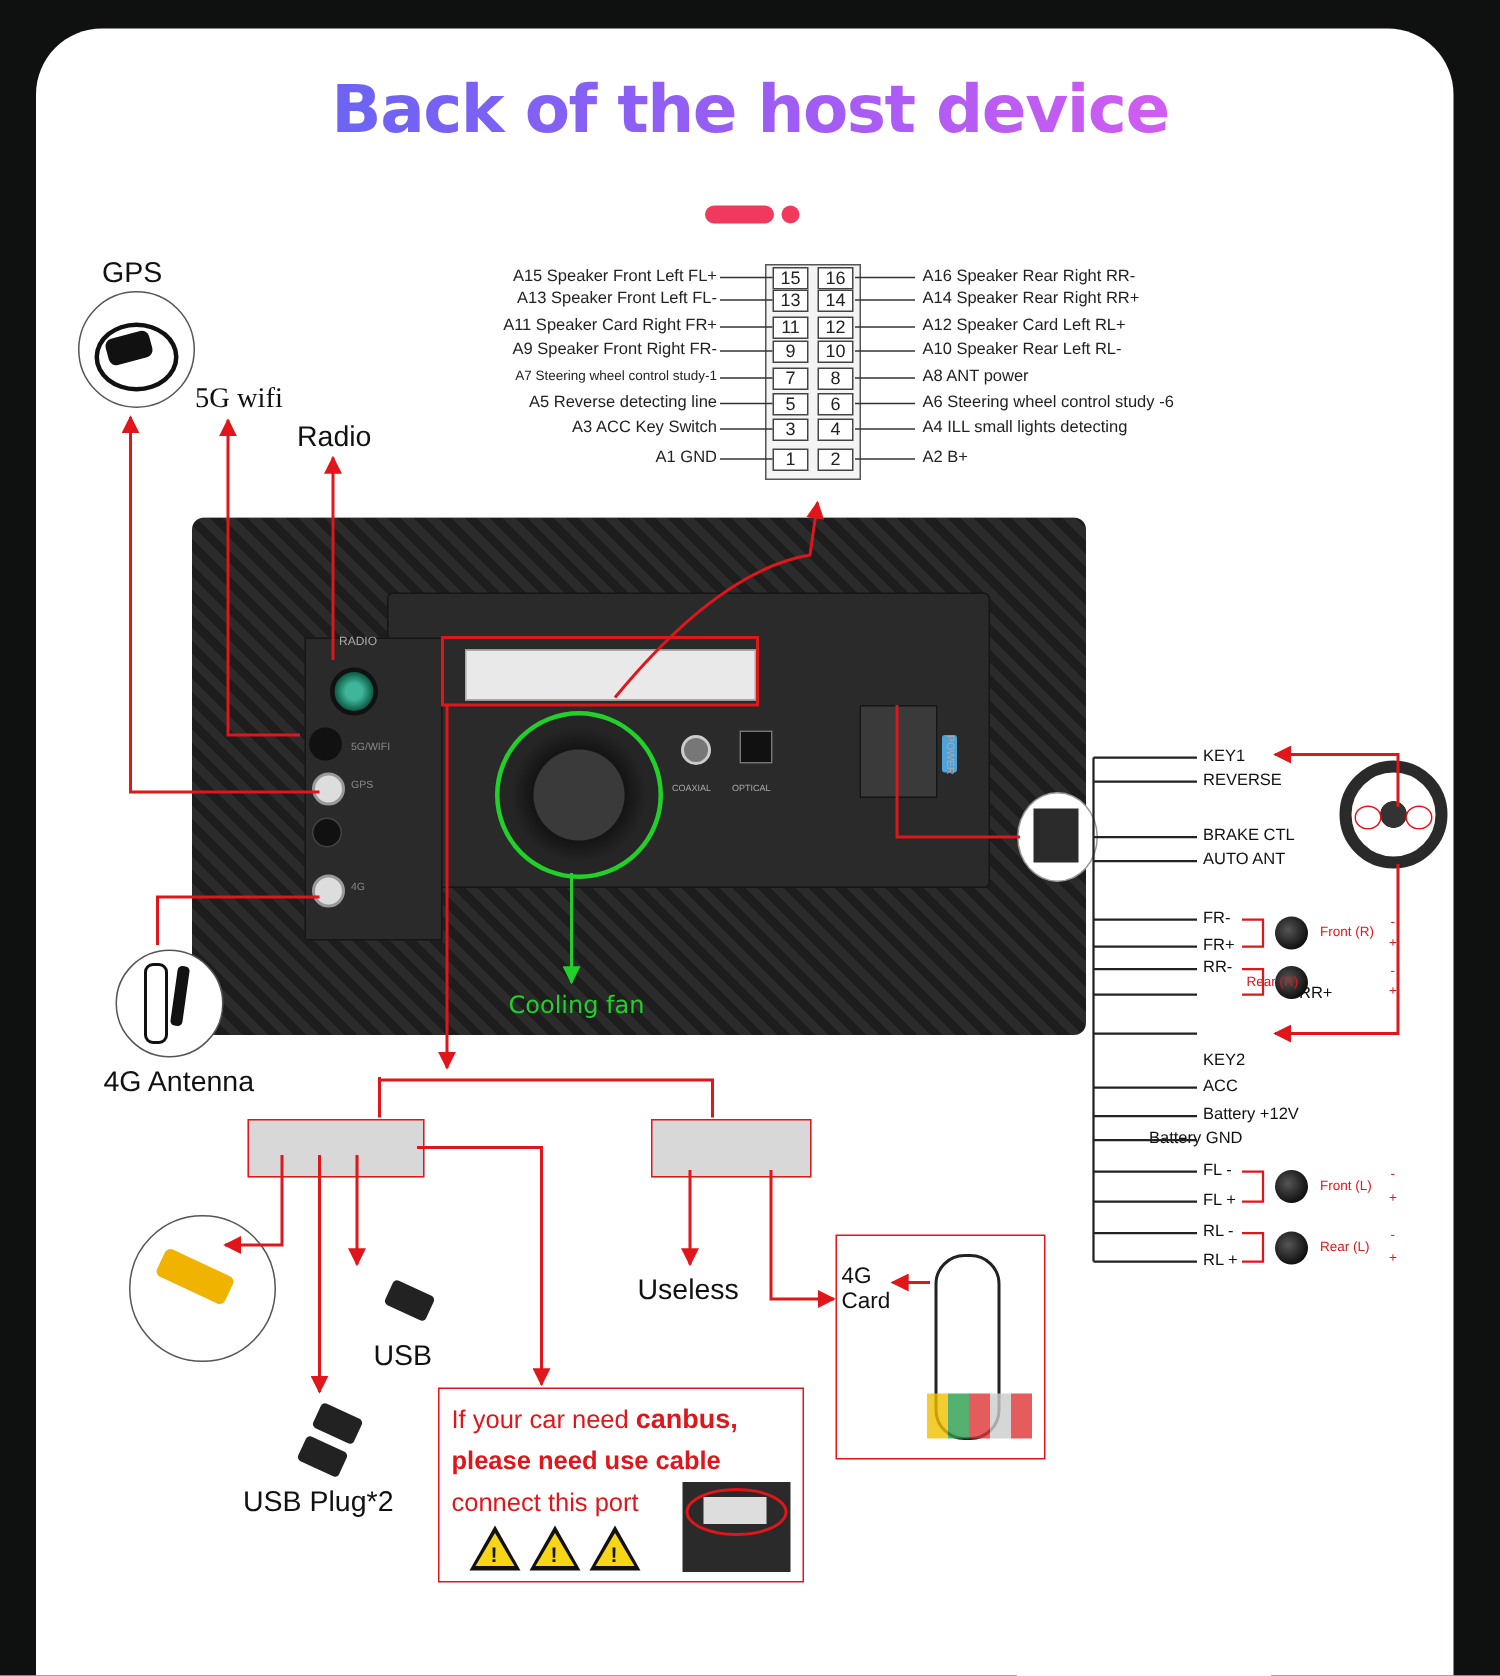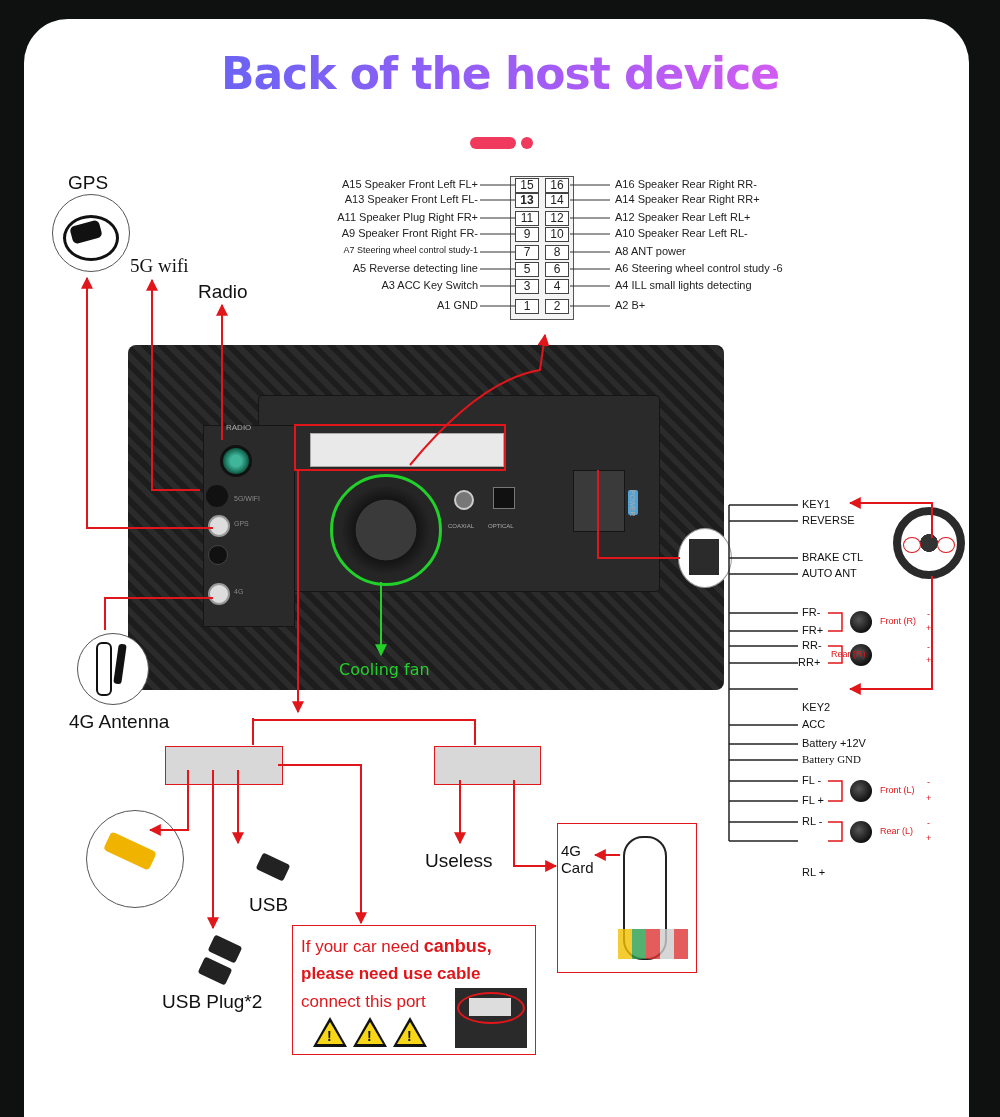--- a/index.html
+++ b/index.html
@@ -37,41 +37,41 @@
 <div class="card"></div>
 <div class="title">Back of the host device</div>
 <div class="deco-pill"></div>
 <div class="deco-dot"></div>
 
 <div class="abs" style="left:510px;top:176px;width:62px;height:142px;border:1px solid #555;background:#f4f4f4;"></div>
 <div id="pinout-left">
     <div class="lbl" style="right: 522px; top: 178px;">A15  Speaker Front Left FL+</div>
     <div class="pin" style="left: 515px; top: 178px;">15</div>
     <div class="lbl" style="right: 522px; top: 193px;">A13  Speaker Front Left FL-</div>
-    <div class="pin" style="left: 515px; top: 193px; font-weight: bold;">13</div>
-    <div class="lbl" style="right: 522px; top: 211px;">A11  Speaker Plug Right FR+</div>
+    <div class="pin" style="left: 515px; top: 193px;">13</div>
+    <div class="lbl" style="right: 522px; top: 211px;">A11  Speaker Card Right FR+</div>
     <div class="pin" style="left: 515px; top: 211px;">11</div>
     <div class="lbl" style="right: 522px; top: 227px;">A9    Speaker Front Right FR-</div>
     <div class="pin" style="left: 515px; top: 227px;">9</div>
     <div class="lbl" style="right: 522px; top: 245px; font-size: 9px;">A7   Steering wheel control study-1</div>
     <div class="pin" style="left: 515px; top: 245px;">7</div>
     <div class="lbl" style="right: 522px; top: 262px;">A5   Reverse detecting line</div>
     <div class="pin" style="left: 515px; top: 262px;">5</div>
     <div class="lbl" style="right: 522px; top: 279px;">A3 ACC Key Switch</div>
     <div class="pin" style="left: 515px; top: 279px;">3</div>
     <div class="lbl" style="right: 522px; top: 299px;">A1 GND</div>
     <div class="pin" style="left: 515px; top: 299px;">1</div>
   </div>
 <div id="pinout-right">
     <div class="pin" style="left: 545px; top: 178px;">16</div>
     <div class="lbl" style="left: 615px; top: 178px; text-align: center;">A16 Speaker Rear Right RR-</div>
     <div class="pin" style="left: 545px; top: 193px;">14</div>
     <div class="lbl" style="left: 615px; top: 193px;">A14 Speaker Rear Right RR+</div>
     <div class="pin" style="left: 545px; top: 211px;">12</div>
-    <div class="lbl" style="left: 615px; top: 211px;">A12 Speaker Rear Left RL+</div>
+    <div class="lbl" style="left: 615px; top: 211px;">A12 Speaker Card Left RL+</div>
     <div class="pin" style="left: 545px; top: 227px;">10</div>
     <div class="lbl" style="left: 615px; top: 227px;">A10 Speaker Rear Left RL-</div>
     <div class="pin" style="left: 545px; top: 245px;">8</div>
     <div class="lbl" style="left: 615px; top: 245px;">A8   ANT power</div>
     <div class="pin" style="left: 545px; top: 262px;">6</div>
     <div class="lbl" style="left: 615px; top: 262px;">A6   Steering wheel control study -6</div>
     <div class="pin" style="left: 545px; top: 279px;">4</div>
     <div class="lbl" style="left: 615px; top: 279px;">A4   ILL small lights detecting</div>
     <div class="pin" style="left: 545px; top: 299px;">2</div>
     <div class="lbl" style="left: 615px; top: 299px;">A2   B+</div>
@@ -119,29 +119,29 @@
 <div class="big" style="left:69px;top:711px;">4G Antenna</div>
 
 <div id="harness">
     <div class="side-lbl" style="left: 802px; top: 498px;">KEY1</div>
     <div class="side-lbl" style="left: 802px; top: 514px;">REVERSE</div>
     <div class="side-lbl" style="left: 802px; top: 551px;">BRAKE CTL</div>
     <div class="side-lbl" style="left: 802px; top: 567px;">AUTO ANT</div>
     <div class="side-lbl" style="left: 802px; top: 606px;">FR-</div>
     <div class="side-lbl" style="left: 802px; top: 624px;">FR+</div>
     <div class="side-lbl" style="left: 802px; top: 639px;">RR-</div>
-    <div class="side-lbl" style="left: 774px; top: 656px; padding-left: 24px;">RR+</div>
+    <div class="side-lbl" style="left: 842px; top: 656px; padding-left: 24px;">RR+</div>
     <div class="side-lbl" style="left: 802px; top: 682px; margin-top: 19px;">KEY2</div>
     <div class="side-lbl" style="left: 802px; top: 718px; text-align: center;">ACC</div>
     <div class="side-lbl" style="left: 802px; top: 737px;">Battery +12V</div>
-    <div class="side-lbl" style="left: 802px; top: 753px; font-family: Liberation Serif, serif;">Battery GND</div>
+    <div class="side-lbl" style="left: 766px; top: 753px;">Battery GND</div>
     <div class="side-lbl" style="left: 802px; top: 774px;">FL -</div>
     <div class="side-lbl" style="left: 802px; top: 794px;">FL +</div>
     <div class="side-lbl" style="left: 802px; top: 815px;">RL -</div>
-    <div class="side-lbl" style="left: 802px; top: 834px; margin-top: 32px;">RL +</div>
+    <div class="side-lbl" style="left: 802px; top: 834px;">RL +</div>
   </div>
 <div class="abs" style="left:893px;top:507px;width:72px;height:72px;border-radius:50%;border:8px solid #2a2a2a;box-sizing:border-box;background:radial-gradient(circle,#333 22%,#fff 23%);">
   <div style="position:absolute;left:2px;top:22px;width:16px;height:14px;border:1.5px solid #e0161b;border-radius:50%;"></div>
   <div style="position:absolute;left:36px;top:22px;width:16px;height:14px;border:1.5px solid #e0161b;border-radius:50%;"></div>
 </div>
 
 <div class="connwhite" style="left:165px;top:746px;width:116px;height:37px;border:1.5px solid #e0161b;background:#d8d8d8;"></div>
 <div class="connwhite" style="left:434px;top:746px;width:105px;height:37px;border:1.5px solid #e0161b;background:#d8d8d8;"></div>
 
 <div class="circle" style="left:86px;top:810px;width:96px;height:96px;">

